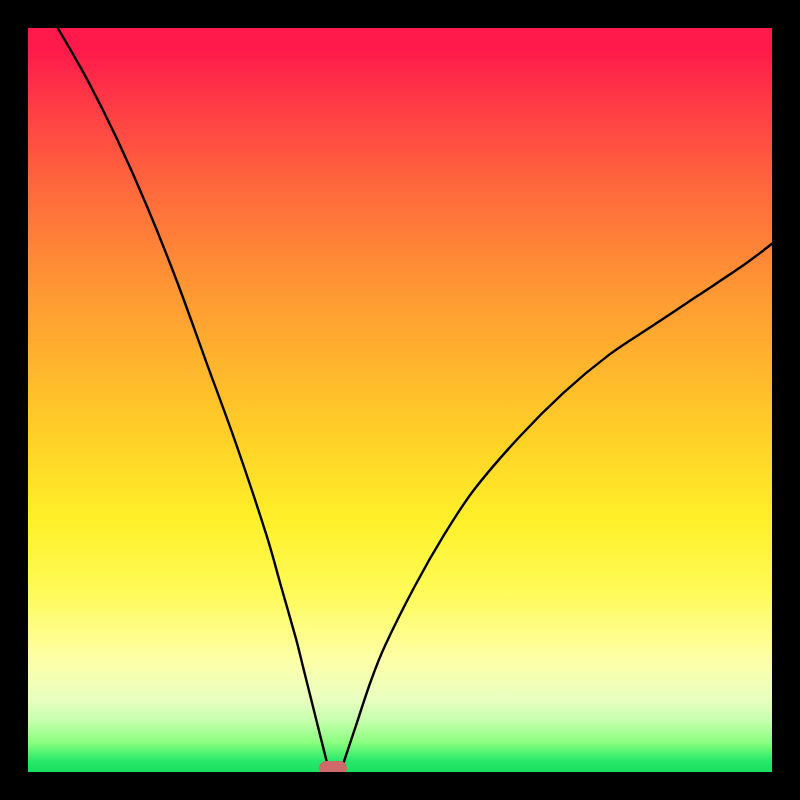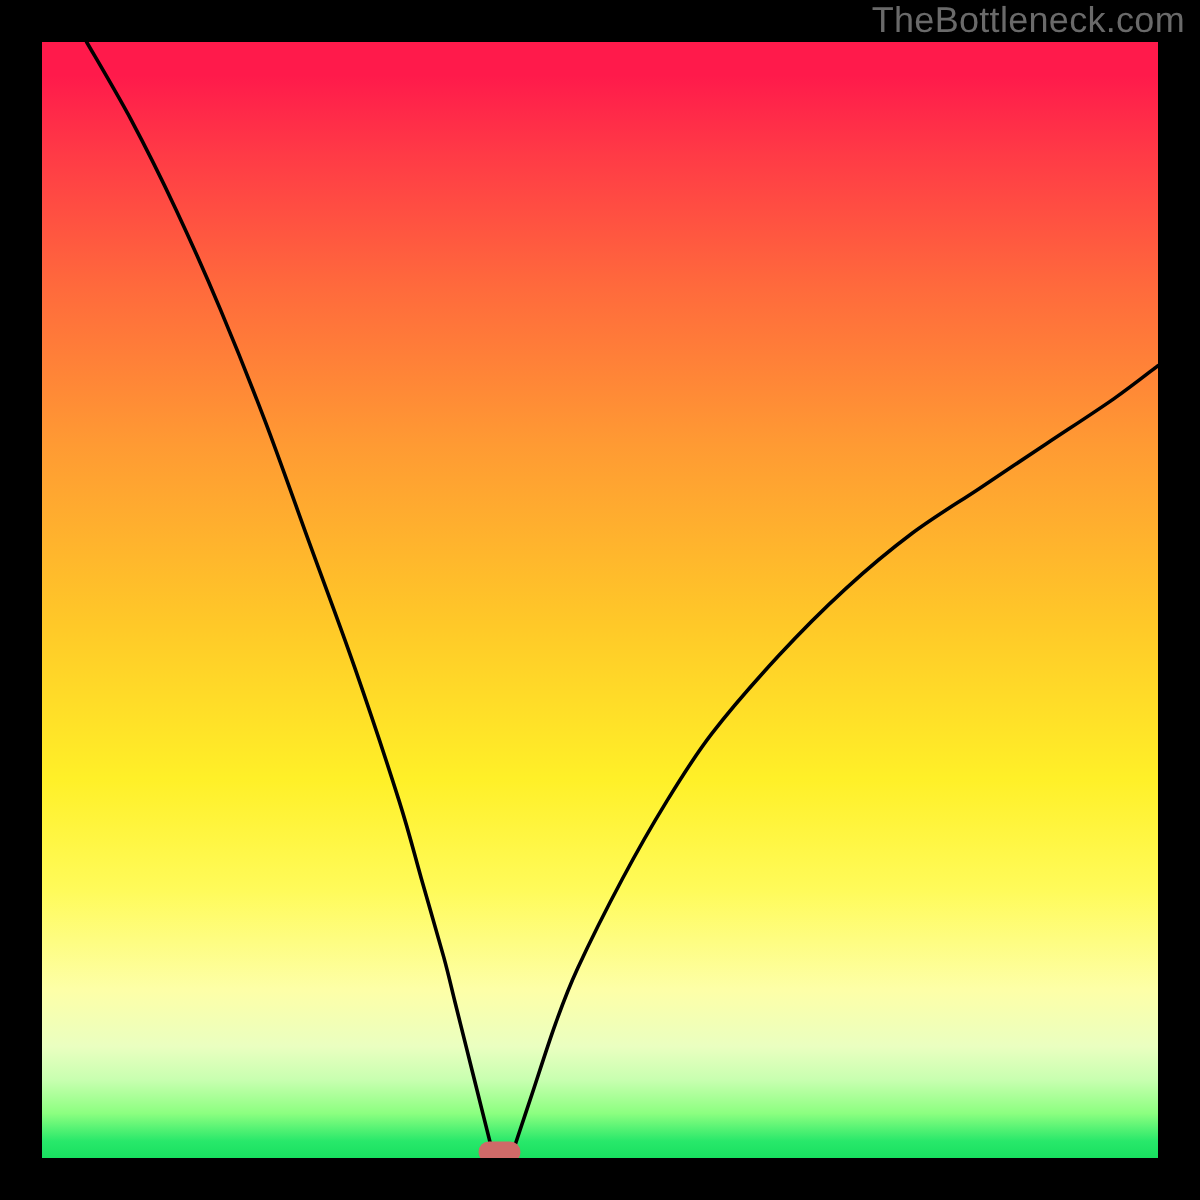--- a/index.html
+++ b/index.html
@@ -65,21 +65,20 @@
     font-size: 24px;
     font-weight: 500;
     letter-spacing: 0.2px;
     font-family: Arial, Helvetica, sans-serif;
   }
 </style>
 </head>
 <body>
 
 <div class="frame">
-  <div class="watermark">TheBottleneck.com</div>
 
   <div class="plot">
     <svg class="curve-svg" viewBox="0 0 744 744" preserveAspectRatio="none">
       <path fill="none" stroke="#000000" stroke-width="2.4" stroke-linecap="round" d="M 29.76 0.00 C 34.52 8.33 50.00 34.22 59.52 52.08 C 69.04 69.94 79.76 91.36 89.28 111.60 C 98.80 131.84 109.52 155.94 119.04 178.56 C 128.56 201.18 139.28 227.96 148.80 252.96 C 158.32 277.96 169.04 308.61 178.56 334.80 C 188.08 360.99 198.80 389.26 208.32 416.64 C 217.84 444.02 230.94 483.30 238.08 505.92 C 245.22 528.54 248.20 541.33 252.96 558.00 C 257.72 574.67 264.27 596.99 267.84 610.08 C 271.41 623.17 272.90 630.32 275.28 639.84 C 277.66 649.36 280.34 660.08 282.72 669.60 C 285.10 679.12 287.78 689.84 290.16 699.36 C 292.54 708.88 295.81 721.98 297.60 729.12 C 299.39 736.26 300.72 741.62 301.32 744.00"></path>
       <path fill="none" stroke="#000000" stroke-width="2.4" stroke-linecap="round" d="M 312.48 744.00 C 313.67 740.43 317.54 728.82 319.92 721.68 C 322.30 714.54 323.79 710.07 327.36 699.36 C 330.93 688.65 337.48 667.81 342.24 654.72 C 347.00 641.63 349.98 633.00 357.12 617.52 C 364.26 602.04 377.36 575.86 386.88 558.00 C 396.40 540.14 407.12 521.40 416.64 505.92 C 426.16 490.44 434.50 476.76 446.40 461.28 C 458.30 445.80 476.76 424.68 491.04 409.20 C 505.32 393.72 521.40 377.65 535.68 364.56 C 549.96 351.47 566.04 338.07 580.32 327.36 C 594.60 316.65 610.68 307.12 624.96 297.60 C 639.24 288.08 655.32 277.36 669.60 267.84 C 683.88 258.32 702.34 246.41 714.24 238.08 C 726.14 229.75 739.24 219.33 744.00 215.76"></path>
     </svg>
     <div class="marker" style="left: 305.04px; top: 740.28px; background: rgb(207, 106, 104);"></div>
   </div>
 </div>
 

